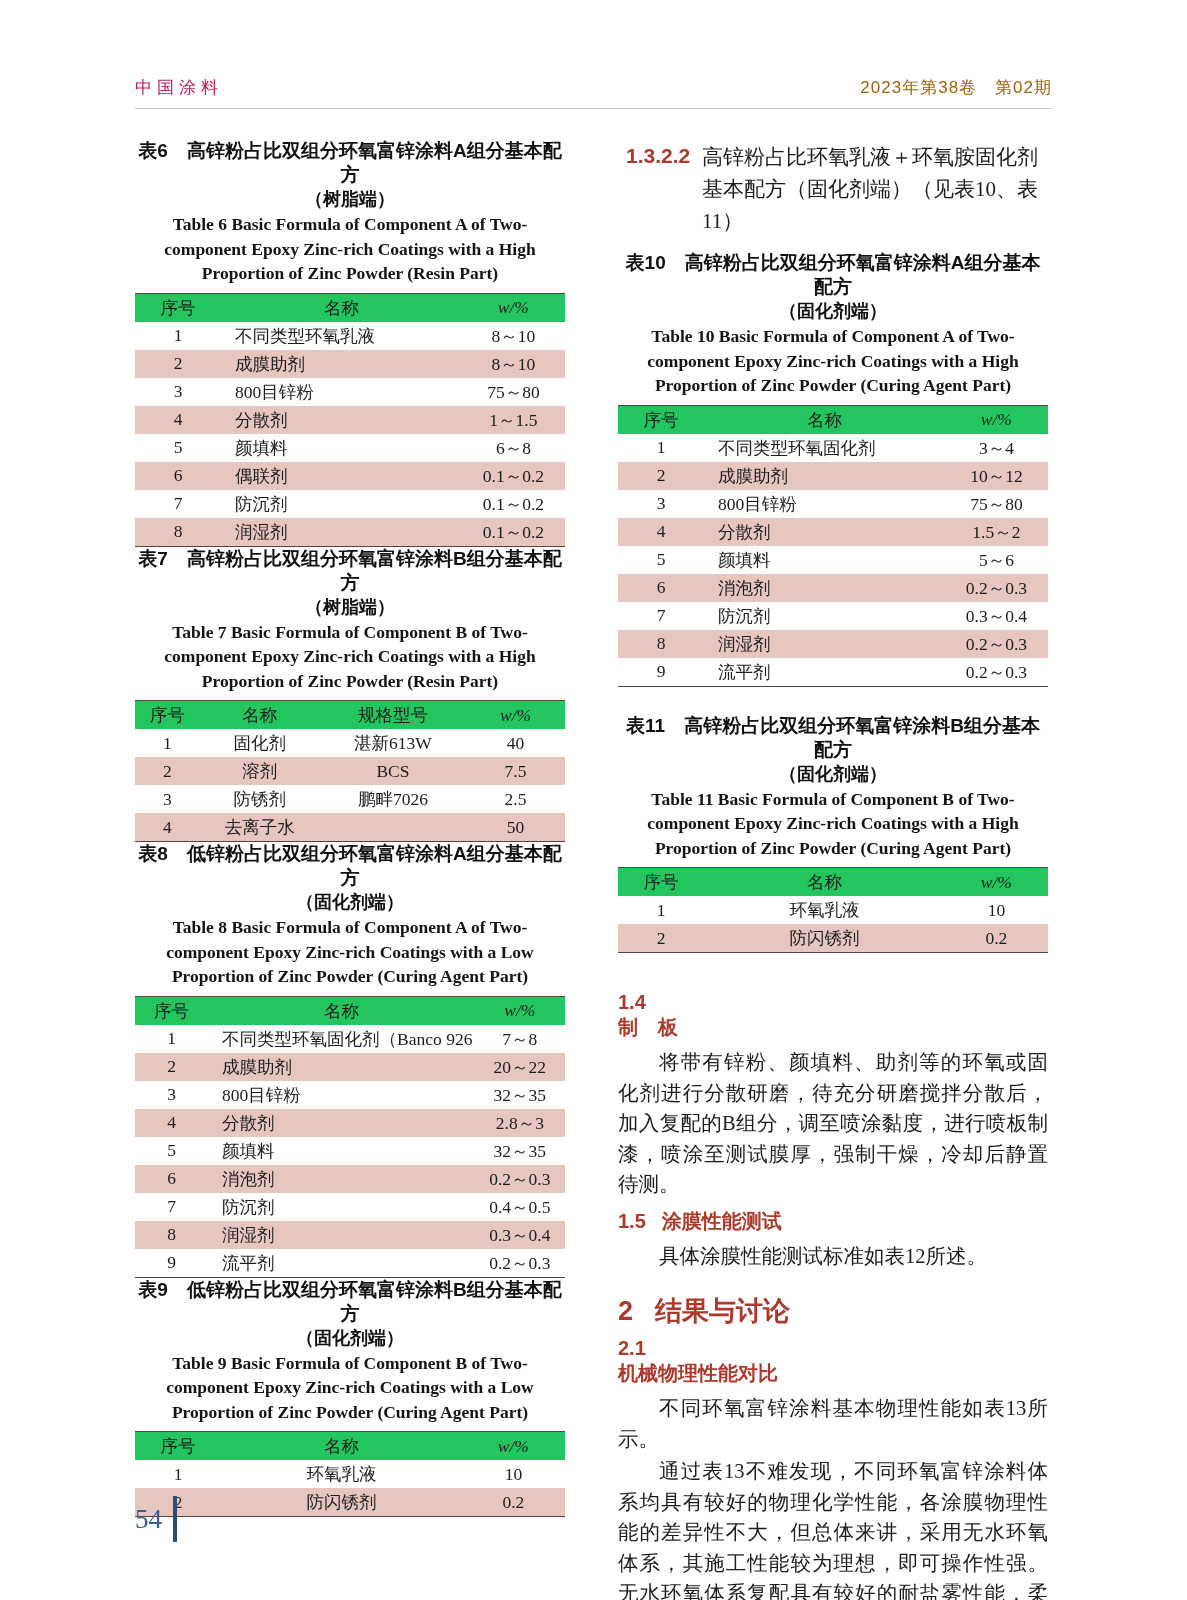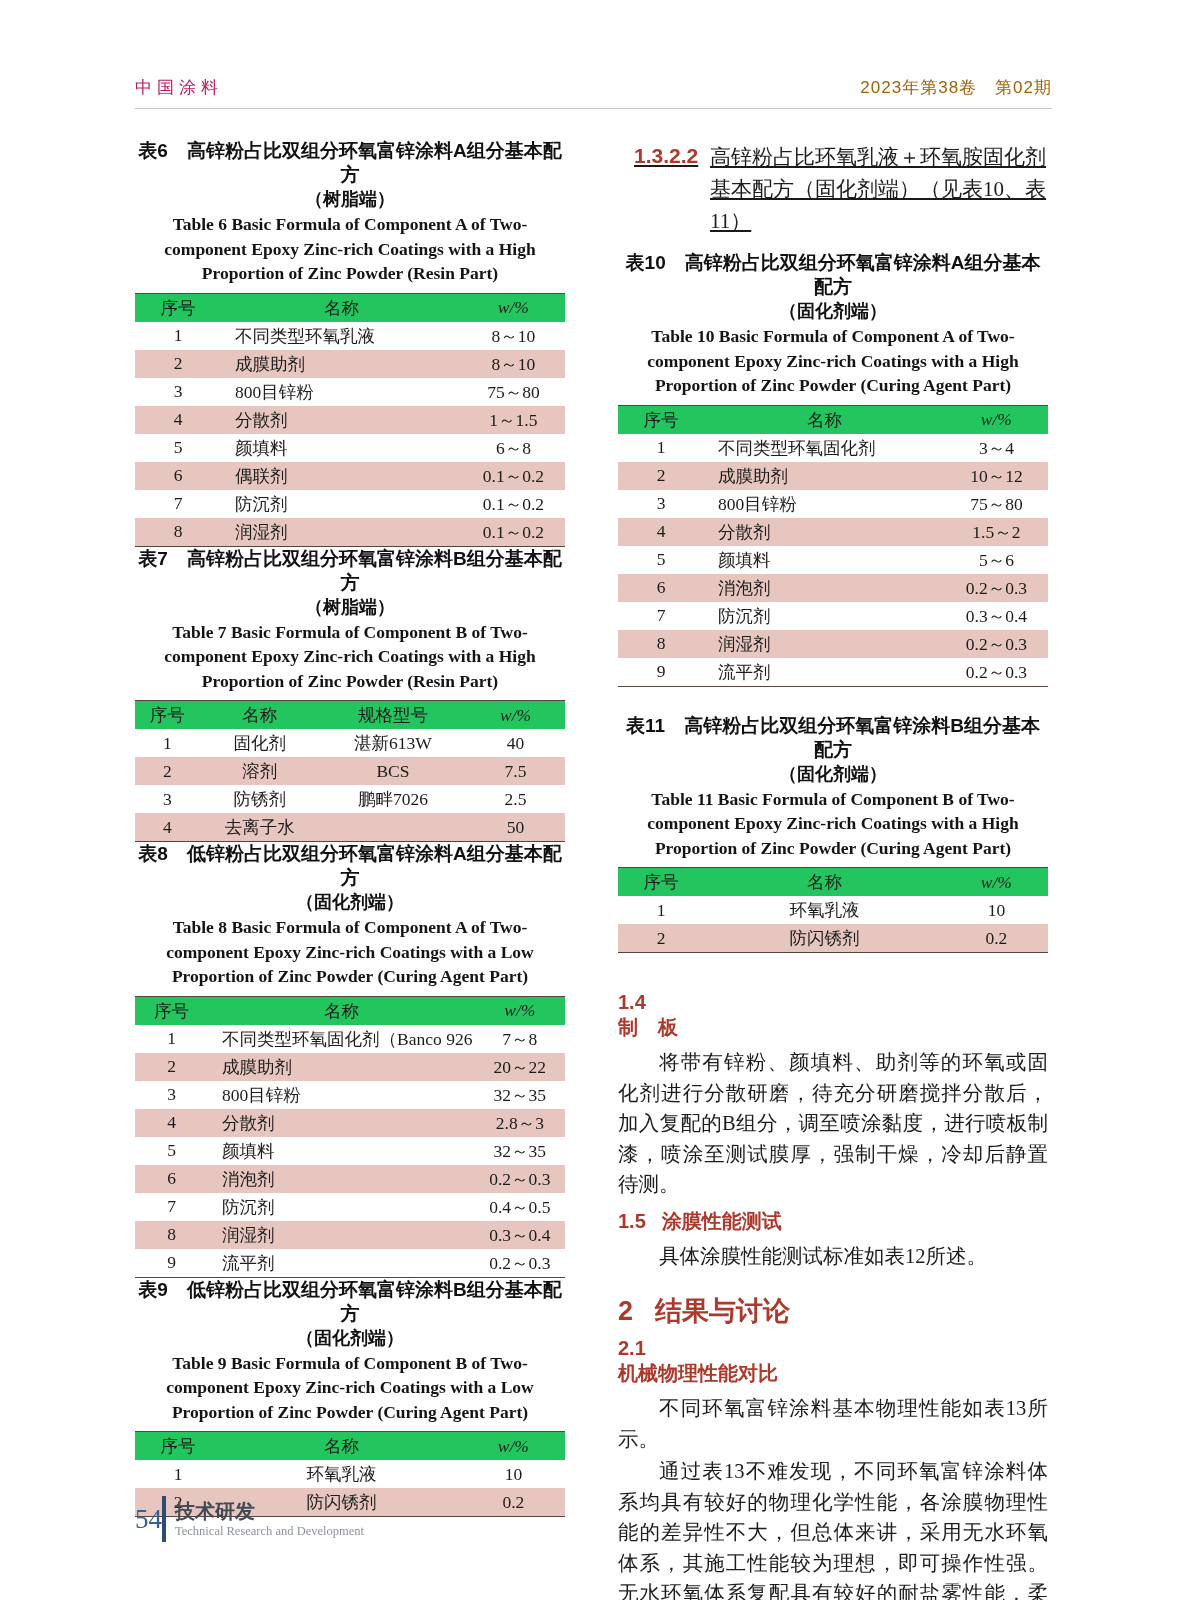--- a/index.html
+++ b/index.html
@@ -30,39 +30,39 @@
     border-top:1.5px solid #55443f;border-bottom:1.5px solid #55443f;}
   th,td{height:28px;padding:0 3px;text-align:center;font-weight:normal;
     font-size:17.5px;color:#1c1c1c;overflow:hidden;white-space:nowrap;}
   thead tr{background:#22c55e;}
   tbody tr:nth-child(even){background:#e6c6bf;}
   th.wcol{font-style:italic;font-family:"Liberation Serif",serif;}
   table.name-left tbody td:nth-child(2){text-align:left;padding-left:14px;}
 
   
   .h-num{color:#ab3a2c;font-family:"Liberation Sans",sans-serif;font-weight:bold;}
-  .h1322{display:flex;margin:2px 0 14px 16px;text-decoration:underline;}
+  .h1322{display:flex;margin:2px 0 14px 8px;}
   .h1322 .h-num{font-size:21px;flex:none;width:76px;padding-top:3px;}
   .h1322 .h-txt{font-size:21px;line-height:32px;color:#1c1c1c;}
 
   .h-sub{display:flex;align-items:baseline;margin:24px 0 6px 0;}
   .h-sub .h-num{font-size:20px;margin-right:16px;}
   .h-sub .h-title{font-size:20px;color:#ab3a2c;font-family:"Liberation Sans",sans-serif;font-weight:bold;}
 
   .h-main{display:flex;align-items:baseline;margin:22px 0 8px 0;}
   .h-main .h-num{font-size:27px;margin-right:22px;}
   .h-main .h-title{font-size:27px;color:#ab3a2c;font-family:"Liberation Sans",sans-serif;font-weight:bold;}
 
   
   .para{font-size:20.5px;line-height:30.5px;text-align:justify;color:#1c1c1c;
     text-indent:2em;margin:0 0 2px 0;}
 
   
   .page-footer{position:absolute;left:135px;top:1496px;display:flex;align-items:center;}
-  .page-num{font-size:27px;color:#32609b;font-family:"Liberation Serif",serif;}
+  .page-num{font-size:27px;color:#32609b;margin-right:11px;font-family:"Liberation Serif",serif;}
   .footer-bar{width:4px;height:46px;background:#2c4c76;margin-right:9px;}
   .footer-zh{font-size:20px;font-weight:bold;color:#424b55;font-family:"Liberation Sans",sans-serif;line-height:24px;}
   .footer-en{font-size:12.5px;color:#8d939b;font-family:"Liberation Serif",serif;line-height:17px;}
 </style>
 </head>
 <body>
 
 <div class="page">
 
   <div class="page-header">
@@ -427,17 +427,13 @@
       <p class="para">不同环氧富锌涂料基本物理性能如表13所示。</p>
       <p class="para">通过表13不难发现，不同环氧富锌涂料体系均具有较好的物理化学性能，各涂膜物理性能的差异性不大，但总体来讲，采用无水环氧体系，其施工性能较为理想，即可操作性强。无水环氧体系复配具有较好的耐盐雾性能，柔韧性较好，采用无水环氧系列可实现在树脂端或固化剂端均可以加入锌粉制备环氧富锌涂料。另外采用无水环氧体系无论在高锌粉占比或低锌粉占比当中，其扣水VOC含量较其他体系均有着较为明显的优势。</p>
 
     </div>
   </div>
 </div>
 
 <div class="page-footer">
   <span class="page-num">54</span>
   <span class="footer-bar"></span>
-  <span>
-    <div class="footer-zh">技术研发</div>
-    <div class="footer-en">Technical Research and Development</div>
-  </span>
 </div>
 
 </body></html>

